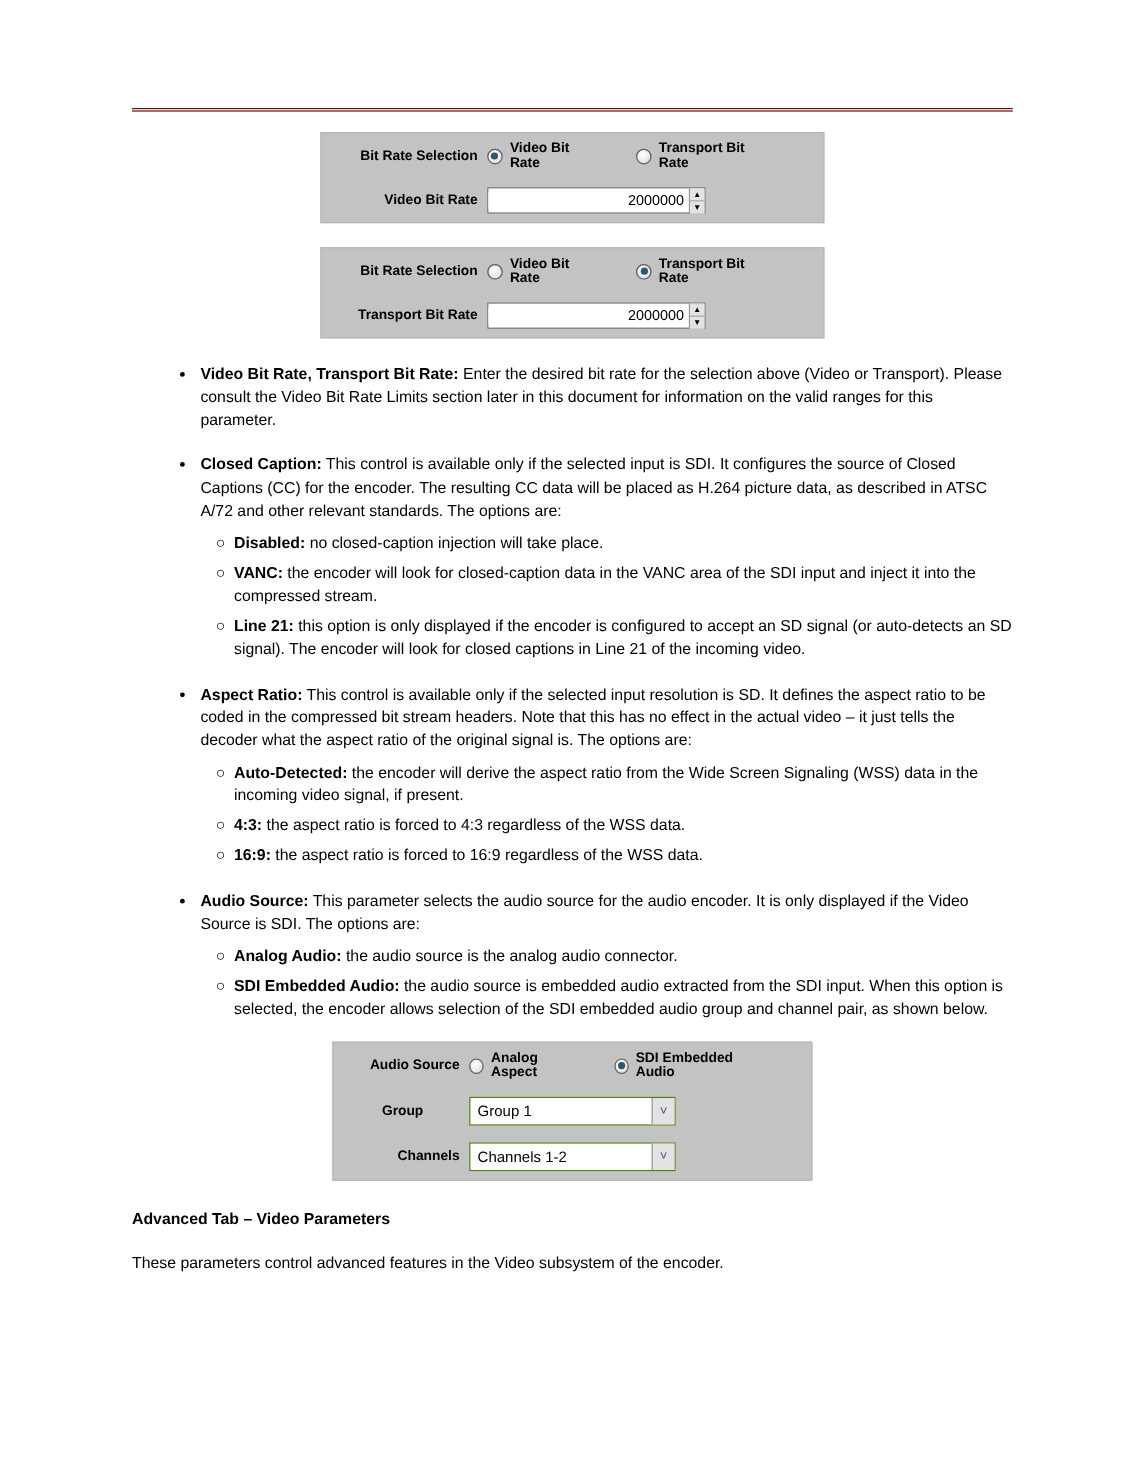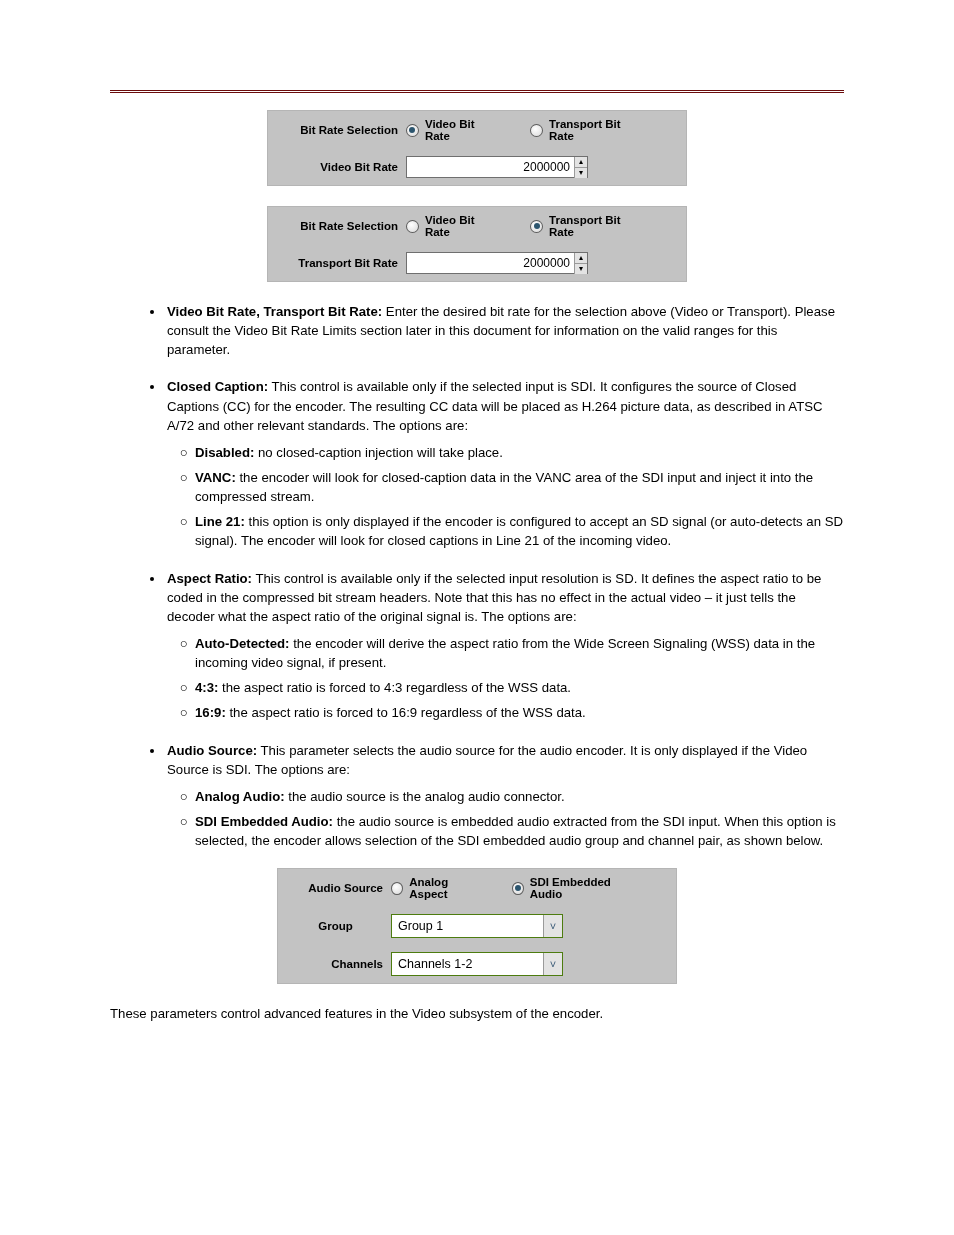--- a/index.html
+++ b/index.html
@@ -290,15 +290,16 @@
       <div class="ui-label" style="width:95px;">Channels</div>
       <div class="ui-field">
         <span class="select-wrap">
           <span class="val">Channels 1-2</span>
           <span class="chev">˅</span>
         </span>
       </div>
     </div>
   </div>
 
+  <div class="section-title">Advanced Tab – Video Parameters</div>
   <div class="after-bullets">These parameters control advanced features in the Video subsystem of the encoder.</div>
 
 </div>
 
 </body></html>

